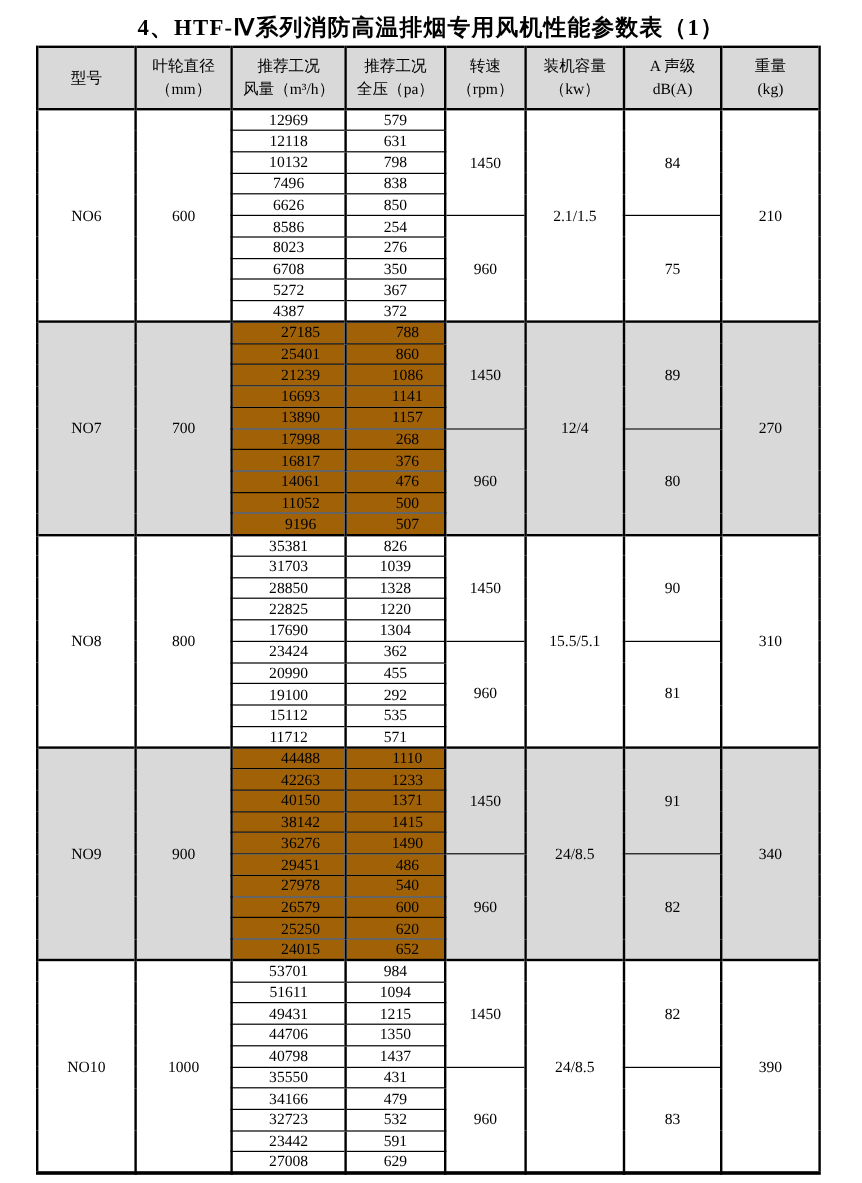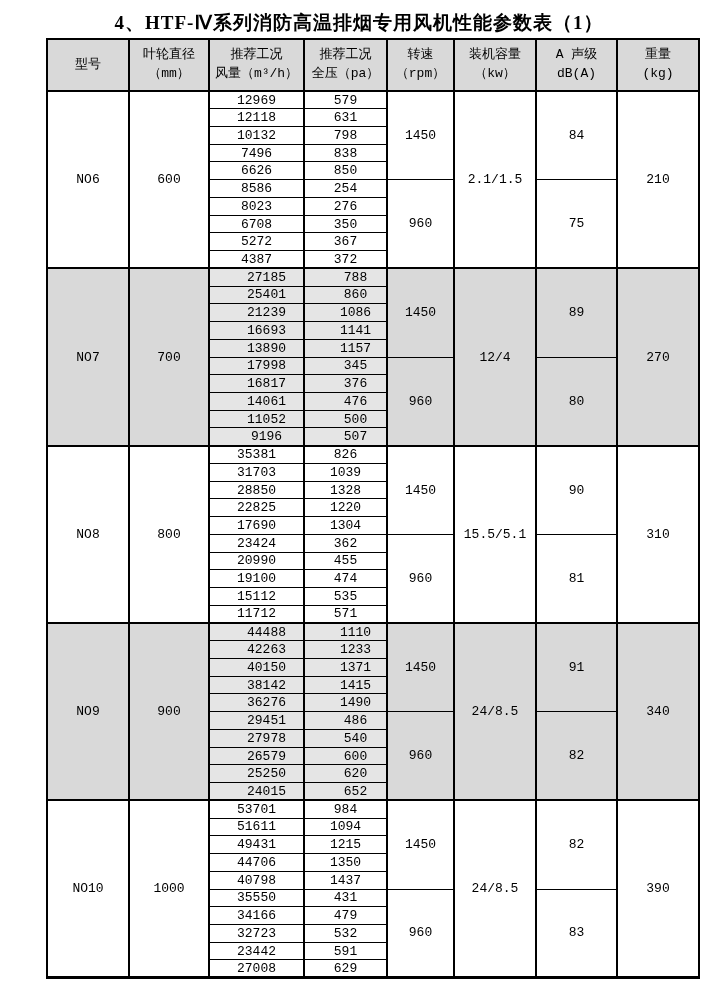--- a/index.html
+++ b/index.html
@@ -11,48 +11,47 @@
   }
   .page { position: relative; width: 718px; height: 986px; }
   .title {
     margin: 0; padding-top: 10px;
     text-align: center;
     font-size: 19px; font-weight: bold;
     letter-spacing: 1px;
     font-family: "Liberation Serif", serif;
   }
   table.perf {
-    position: absolute; left: 46px; top: 38px;
+    position: absolute; left: 30px; top: 38px;
     width: 652px;
     border-collapse: collapse;
     table-layout: fixed;
     border: 2px solid #000;
     border-bottom-width: 3px;
-    font-family: Liberation Mono, monospace;
   }
   table.perf th, table.perf td {
     border: 1px solid #000;
     border-left-width: 2px; border-right-width: 2px;
     text-align: center; vertical-align: middle;
     font-size: 13px;
     padding: 0;
     background: #fff;
     overflow: hidden;
   }
   thead th {
     height: 50px;
     background: #d9d9d9 !important;
     font-weight: normal;
     line-height: 1.45;
     border-bottom-width: 2px;
   }
   tbody tr { height: 17.74px; }
   tbody tr.section-start td { border-top-width: 2px; }
   tr.shaded td { background: #d9d9d9; }
-  tr.shaded td.cell-flow, tr.shaded td.cell-pressure { background: #e5e5e5; padding-left: 20px; }
+  tr.shaded td.cell-flow, tr.shaded td.cell-pressure { background: #a16207; padding-left: 20px; }
 </style>
 </head>
 <body>
 
 <div class="page">
   <h1 class="title">4、HTF-Ⅳ系列消防高温排烟专用风机性能参数表（1）</h1>
 
   <table class="perf">
     <colgroup>
       <col style="width:82px">
@@ -169,21 +168,21 @@
         <tr class="shaded">
           <td class="cell-flow">16693</td>
           <td class="cell-pressure">1141</td>
         </tr>
         <tr class="shaded">
           <td class="cell-flow">13890</td>
           <td class="cell-pressure">1157</td>
         </tr>
         <tr class="shaded">
           <td class="cell-flow">17998</td>
-          <td class="cell-pressure">345</td>
+          <td class="cell-pressure">268</td>
           <td class="cell-speed" rowspan="5">960</td>
           <td class="cell-noise" rowspan="5">80</td>
         </tr>
         <tr class="shaded">
           <td class="cell-flow">16817</td>
           <td class="cell-pressure">376</td>
         </tr>
         <tr class="shaded">
           <td class="cell-flow">14061</td>
           <td class="cell-pressure">476</td>
@@ -227,21 +226,21 @@
           <td class="cell-pressure">362</td>
           <td class="cell-speed" rowspan="5">960</td>
           <td class="cell-noise" rowspan="5">81</td>
         </tr>
         <tr>
           <td class="cell-flow">20990</td>
           <td class="cell-pressure">455</td>
         </tr>
         <tr>
           <td class="cell-flow">19100</td>
-          <td class="cell-pressure">474</td>
+          <td class="cell-pressure">292</td>
         </tr>
         <tr>
           <td class="cell-flow">15112</td>
           <td class="cell-pressure">535</td>
         </tr>
         <tr>
           <td class="cell-flow">11712</td>
           <td class="cell-pressure">571</td>
         </tr>
         <tr class="shaded section-start">

